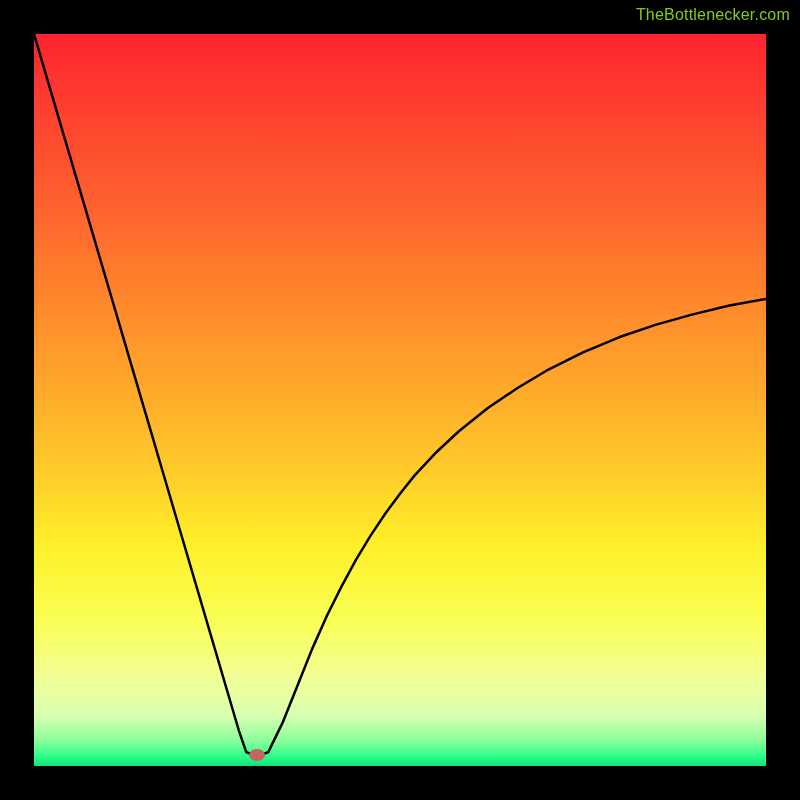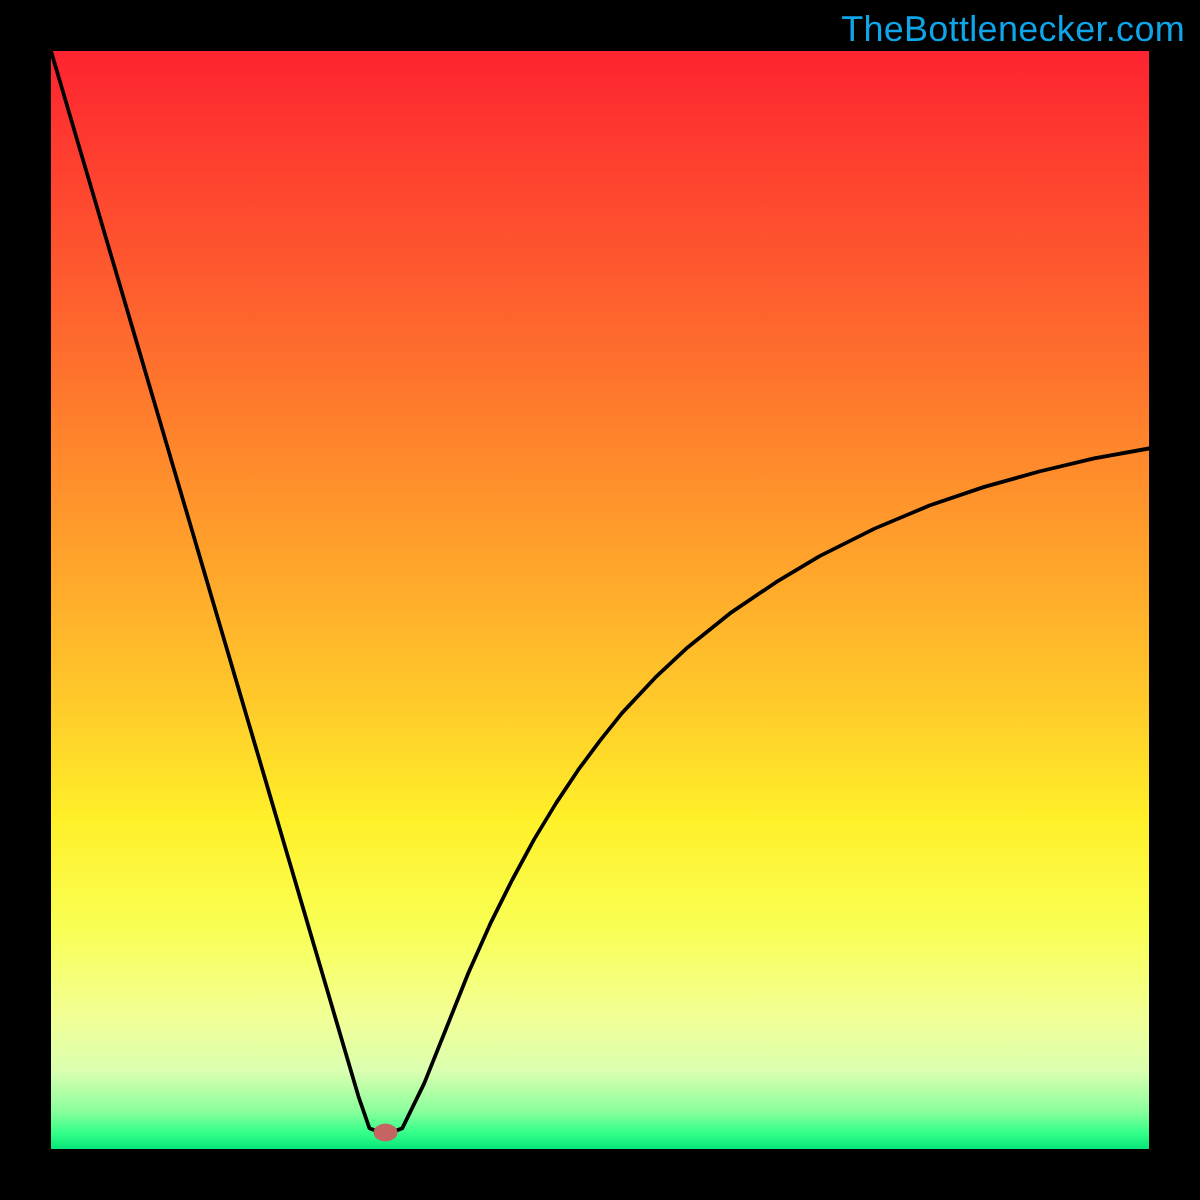--- a/index.html
+++ b/index.html
@@ -24,22 +24,22 @@
     left: 34px;
     top: 34px;
     width: 732px;
     height: 732px;
     overflow: hidden;
   }
   .attribution {
     position: absolute;
     right: 10px;
     top: 6px;
-    color: #0ea5e9;
-    font-size: 24px;
+    color: #84cc16;
+    font-size: 16px;
     font-weight: 500;
     letter-spacing: 0.2px;
   }
   .marker {
     position: absolute;
     border-radius: 50%;
     transform: translate(-50%, -50%);
   }
   svg.curve {
     position: absolute;

